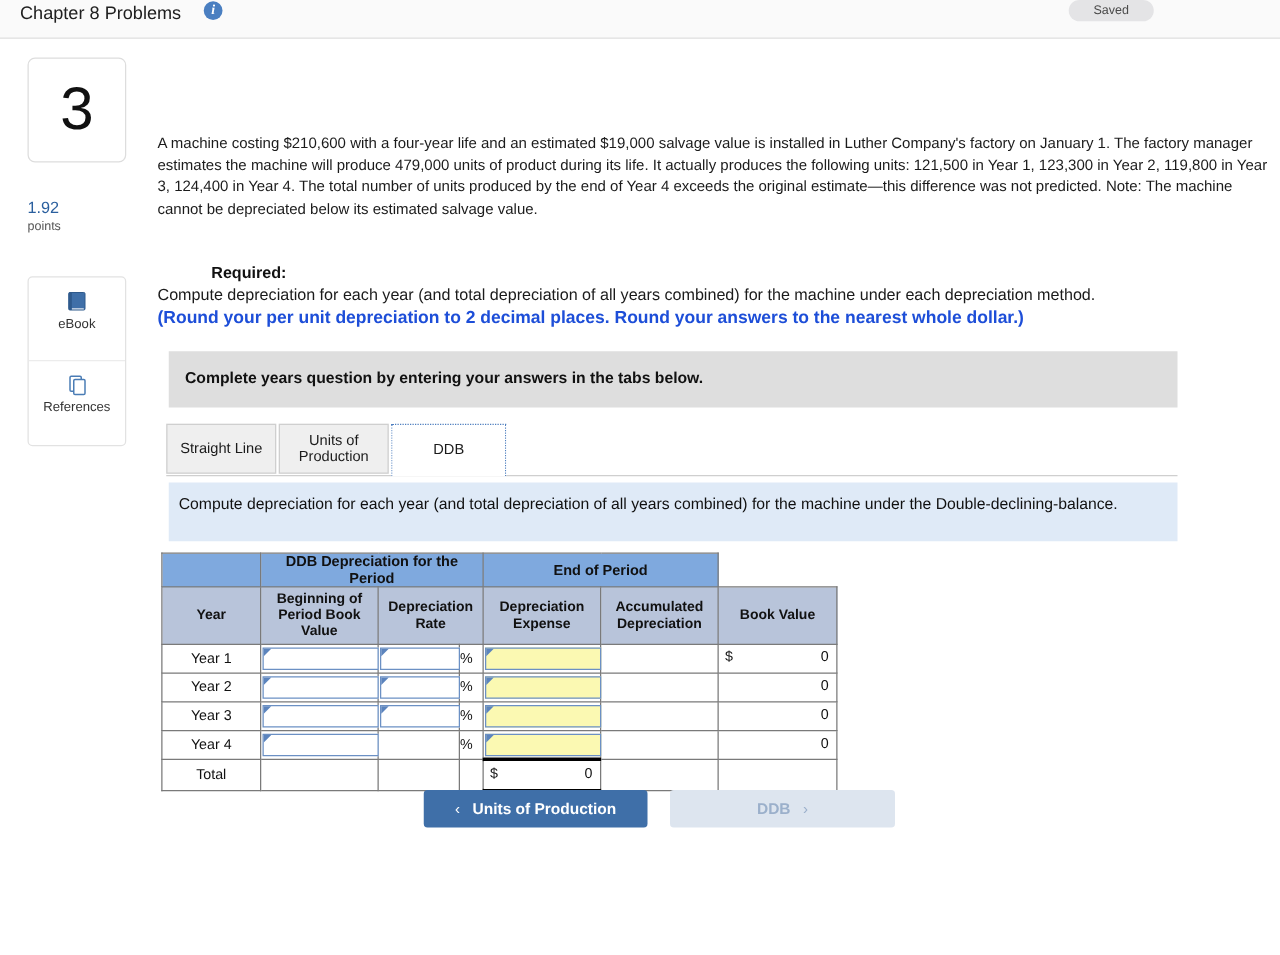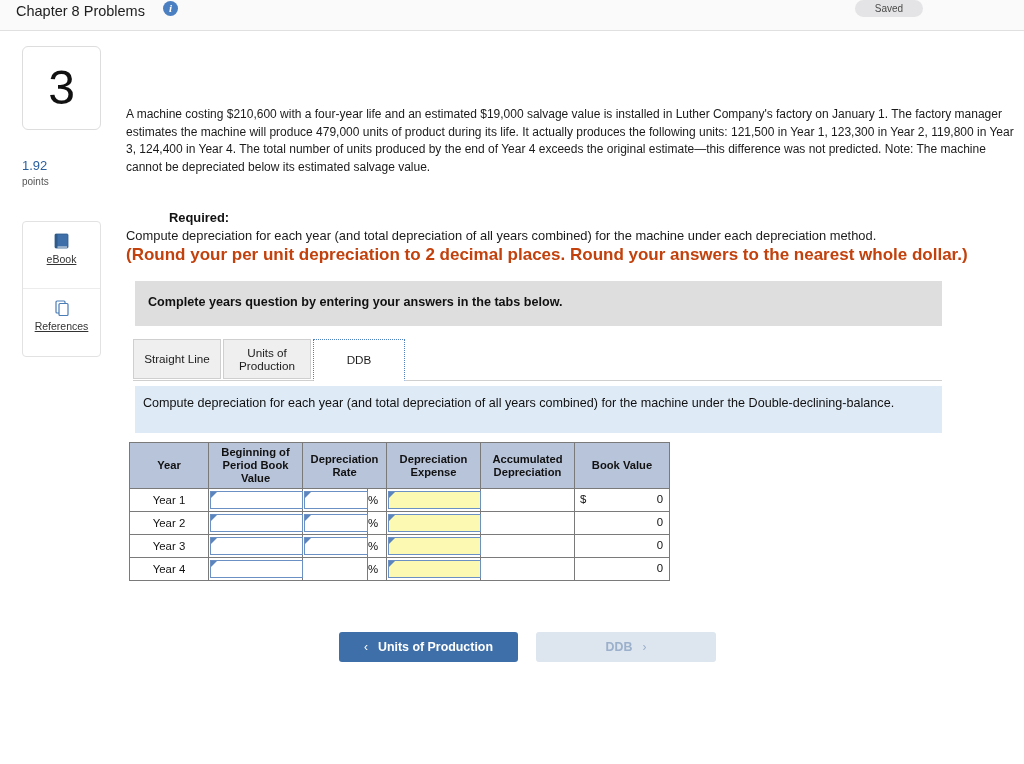--- a/index.html
+++ b/index.html
@@ -77,41 +77,41 @@
     border-bottom: 1px solid #ececec;
     text-align: center;
     cursor: pointer;
     position: relative;
   }
   .tool-btn:last-child { border-bottom: none; }
   .tool-ico {
     display: block; margin: 9px auto 2px auto;
     height: 20px; width: 20px;
   }
-  .tool-lbl { font-size: 10.5px; color: #333333; display: block; text-decoration: underline; }
+  .tool-lbl { font-size: 10.5px; color: #333333; display: block; }
 
   
   .qtext {
     position: absolute; left: 126px; top: 106px;
     width: 896px;
     font-size: 12px; line-height: 17.6px; color: #1b1b1b;
   }
   .required-hd {
     position: absolute; left: 126px; top: 210px;
     font-size: 12.9px; font-weight: bold; color: #111; padding-left: 43px;
   }
   .required-txt {
     position: absolute; left: 126px; top: 227px;
     width: 890px;
     font-size: 12.9px; line-height: 17.6px; color: #1b1b1b;
   }
   .required-red {
     position: absolute; left: 126px; top: 245px;
     width: 890px;
-    font-size: 17px; font-weight: bold; color: #c2410c;
+    font-size: 14px; font-weight: bold; color: #1d4ed8;
   }
 
   .gray-panel {
     position: absolute; left: 135px; top: 281px;
     width: 807px; height: 45px;
     background: #dedede;
   }
   .gray-panel-txt {
     position: absolute; left: 13px; top: 14px;
     font-size: 12.6px; font-weight: bold; color: #111;
@@ -314,20 +314,25 @@
 </div>
 <div class="tab-underline"></div>
 
 <div class="blue-panel">
   <div class="blue-panel-txt">Compute depreciation for each year (and total depreciation of all years combined) for the machine under the Double-declining-balance.</div>
 </div>
 
 <table class="dtable">
   <thead>
     <tr>
+      <th class="hd-blue c-year"></th>
+      <th class="hd-blue" colspan="3">DDB Depreciation for the Period</th>
+      <th class="hd-blue" colspan="2">End of Period</th>
+    </tr>
+    <tr>
       <th class="hd-sub c-year">Year</th>
       <th class="hd-sub c-bbv">Beginning of Period Book Value</th>
       <th class="hd-sub" colspan="2">Depreciation Rate</th>
       <th class="hd-sub c-exp">Depreciation Expense</th>
       <th class="hd-sub c-accum">Accumulated Depreciation</th>
       <th class="hd-sub c-bv">Book Value</th>
     </tr>
   </thead>
   <tbody>
 
@@ -406,20 +411,34 @@
         </td>
       <td class="c-accum"></td>
       <td class="c-bv">
         <div class="money">
           <span class="dol"></span>
           <span class="num">0</span>
         </div>
       </td>
     </tr>
 
+    <tr class="totalrow">
+      <td class="c-year">Total</td>
+      <td class="c-bbv"></td>
+      <td class="c-rate"></td>
+      <td class="c-pct"></td>
+      <td class="c-exp total-exp">
+        <div class="money">
+          <span class="dol">$</span>
+          <span class="num">0</span>
+        </div>
+      </td>
+      <td class="c-accum"></td>
+      <td class="c-bv"></td>
+    </tr>
 
   </tbody>
 </table>
 
 <div class="navbtn navprev">
   <span class="chev">‹</span>
   <span>Units of Production</span>
 </div>
 <div class="navbtn navnext">
   <span>DDB</span>

